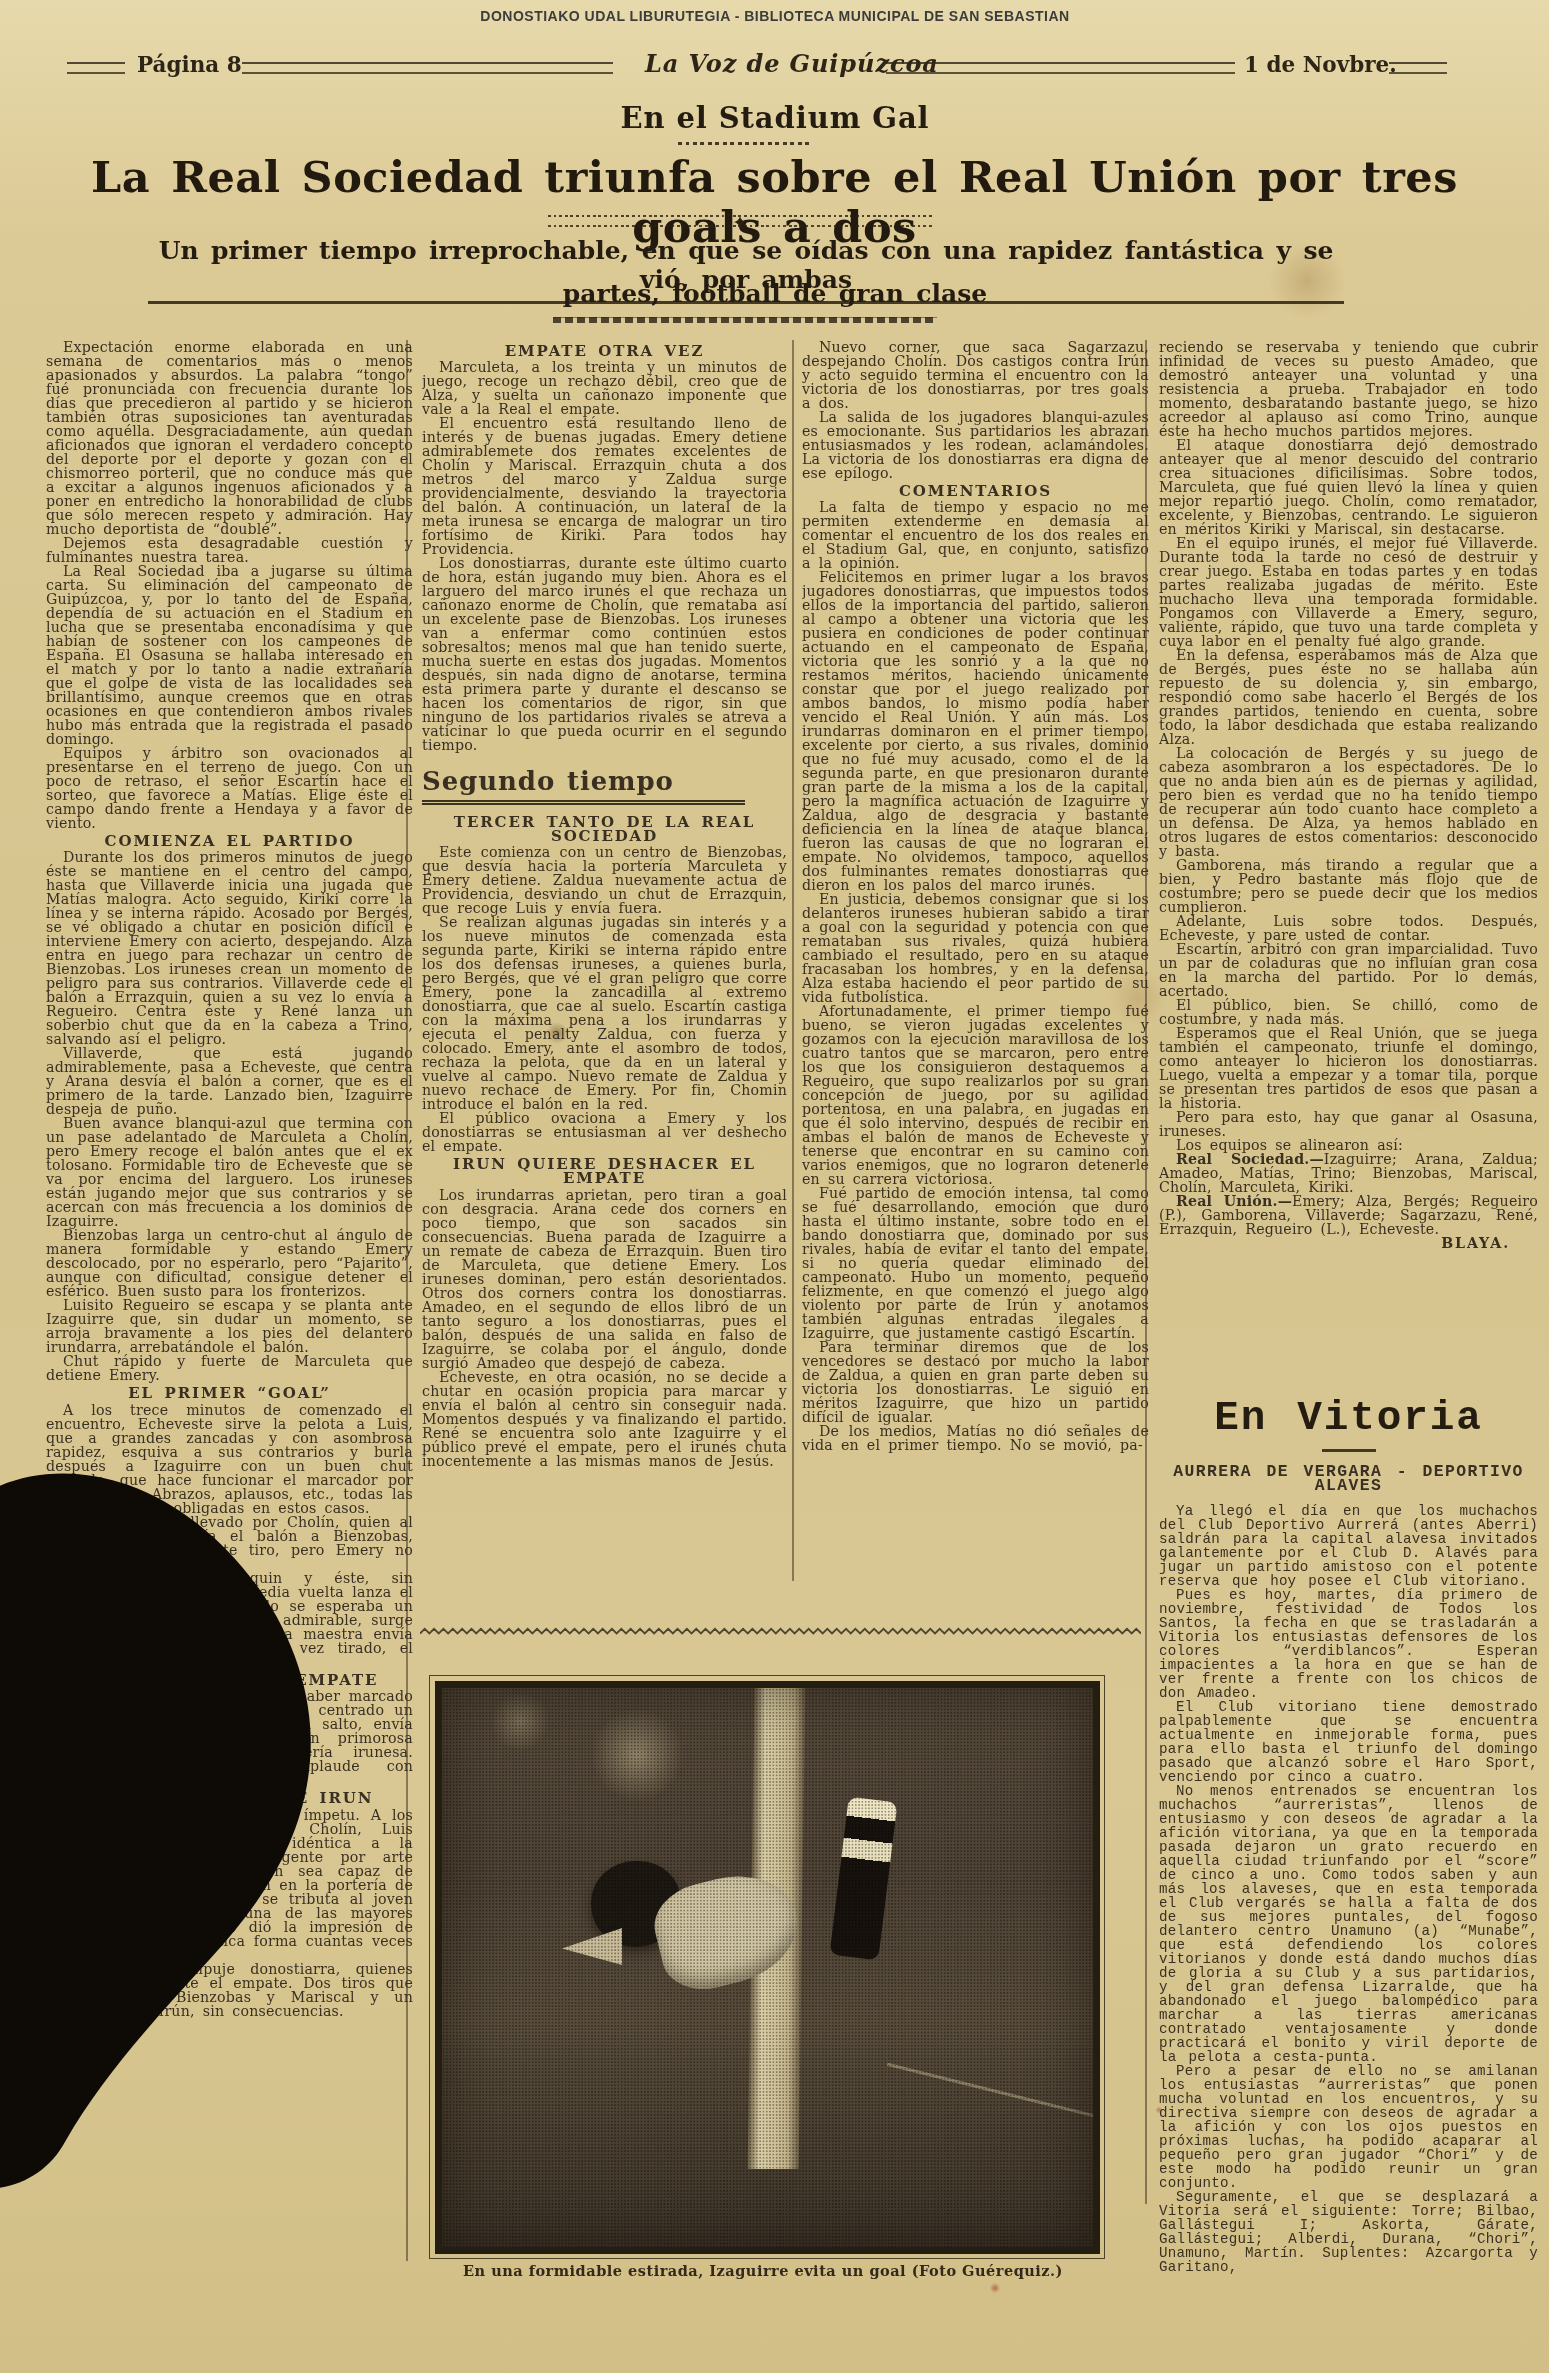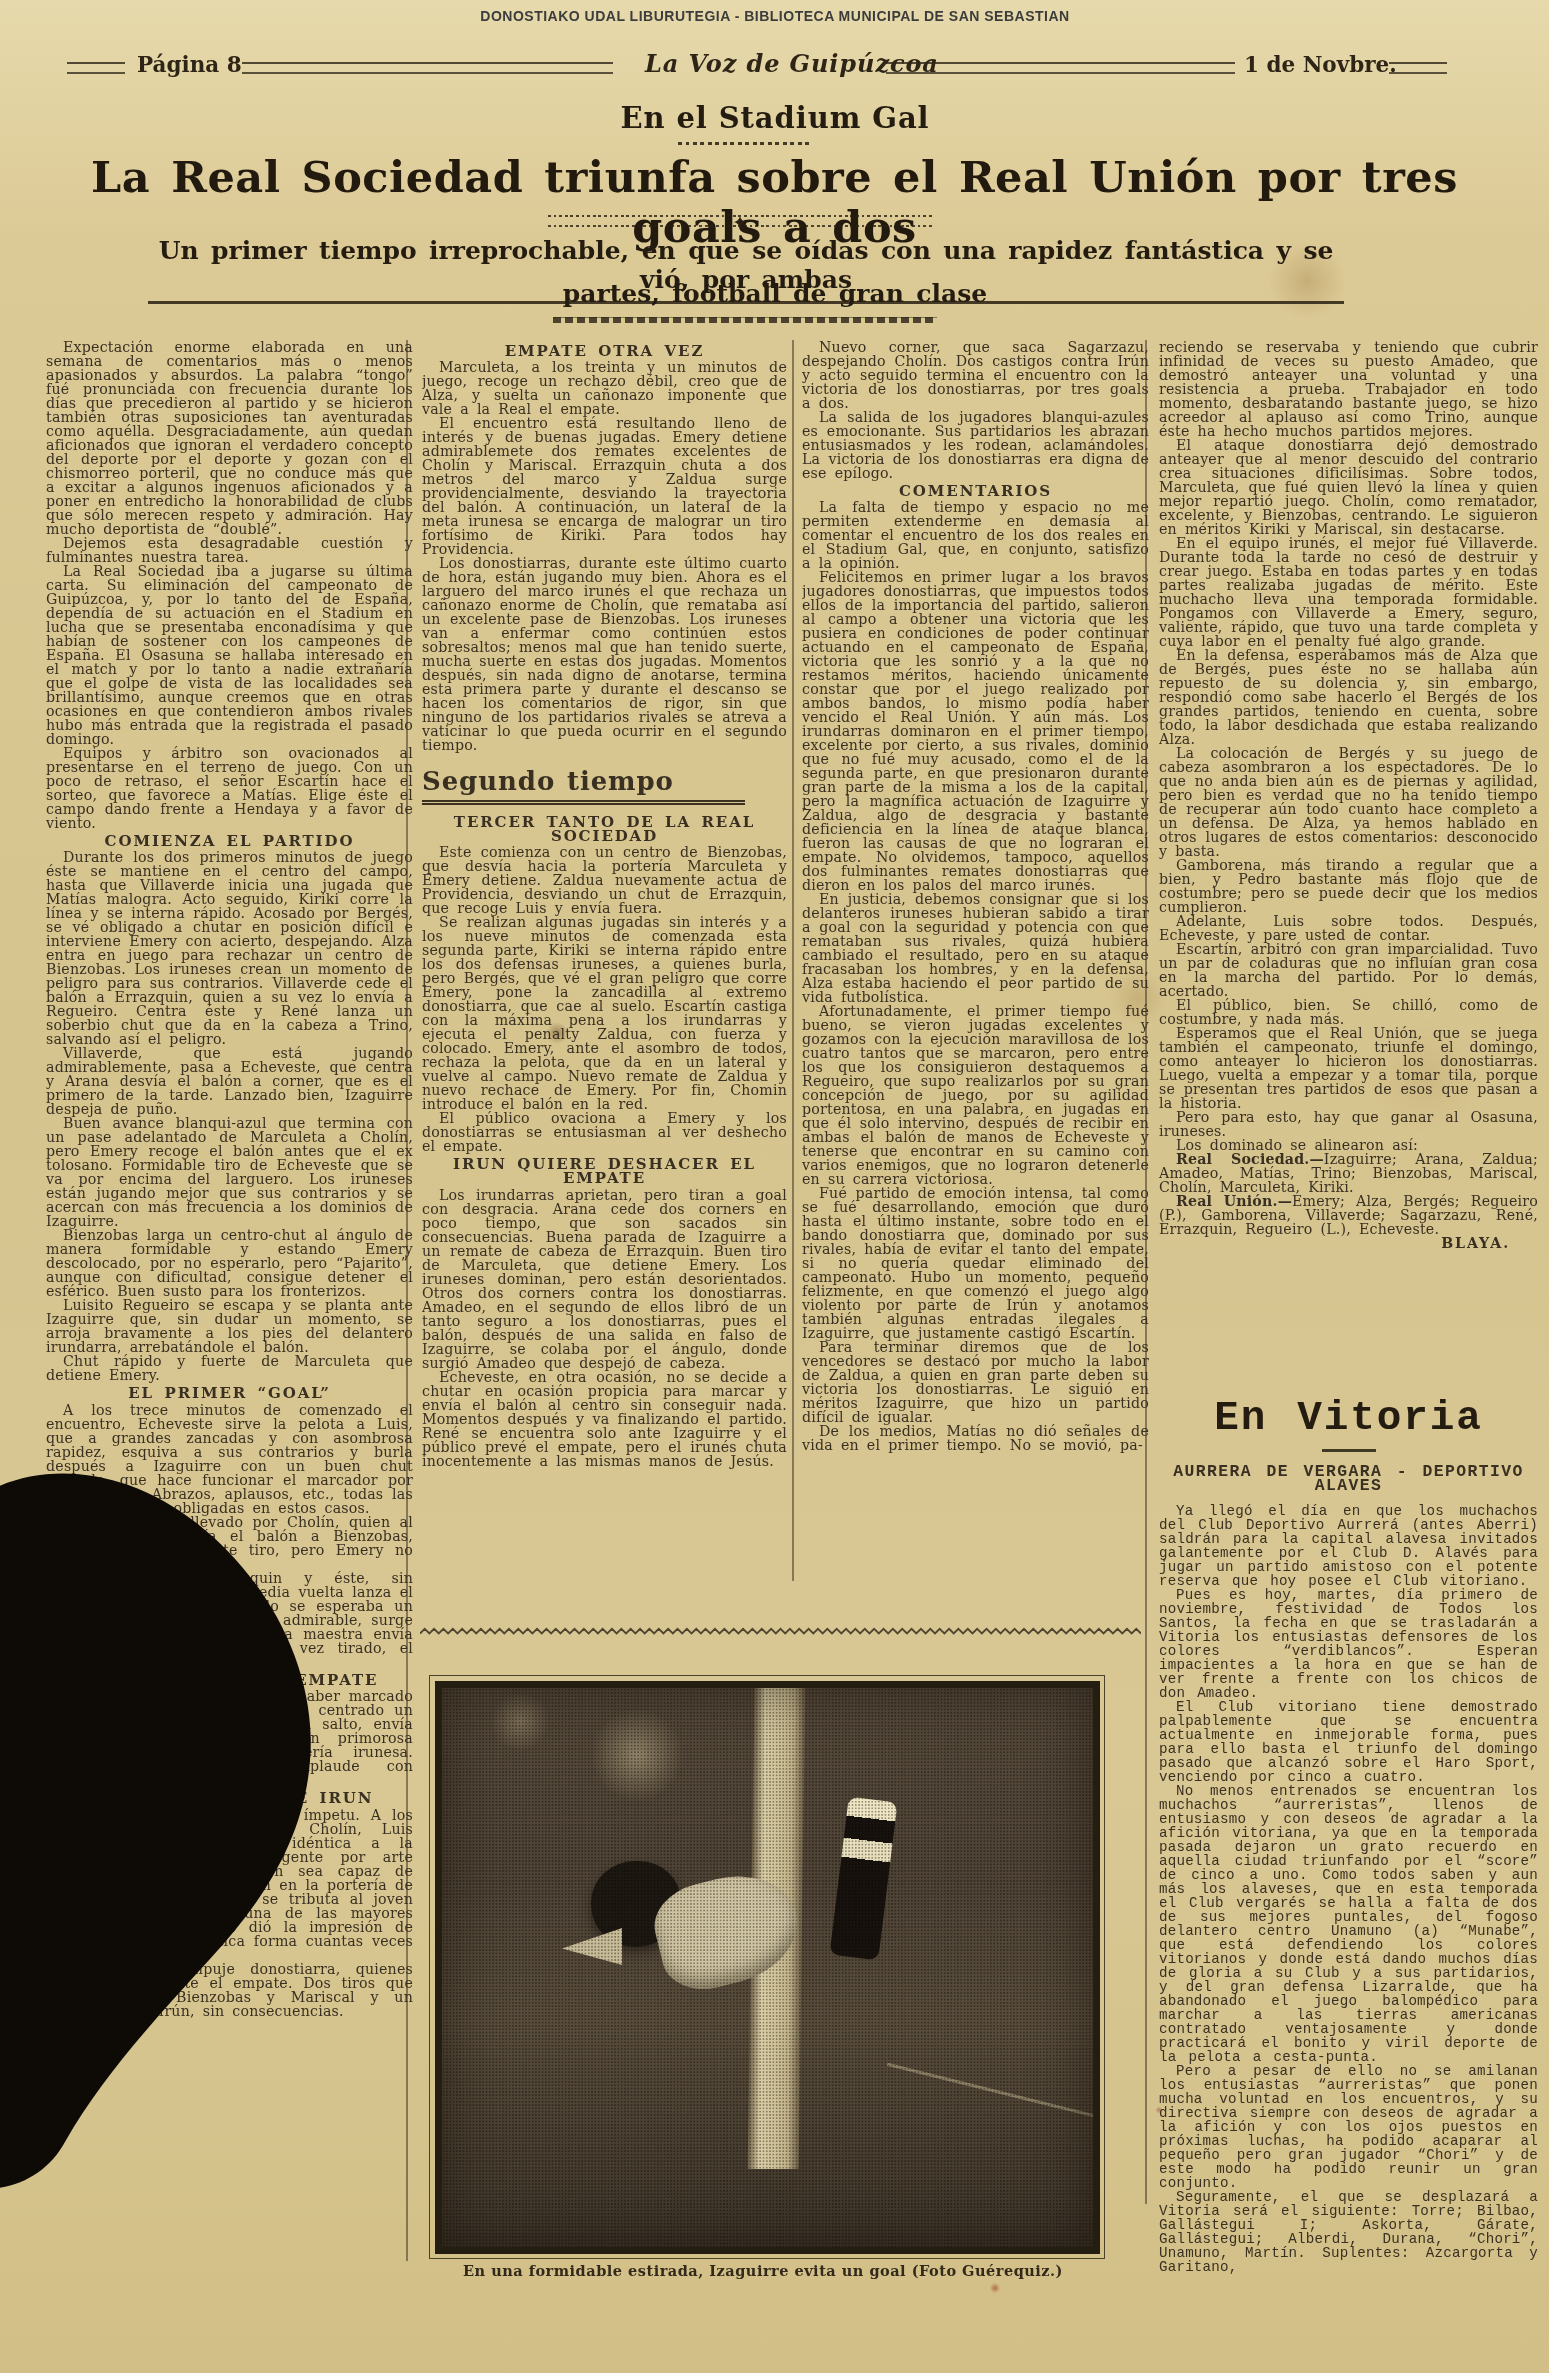--- a/index.html
+++ b/index.html
@@ -156,21 +156,21 @@
       <div class="blk p">El ataque donostiarra dejó demostrado anteayer que al menor descuido del contrario crea situaciones dificilísimas. Sobre todos, Marculeta, que fué quien llevó la línea y quien mejor repartió juego. Cholín, como rematador, excelente, y Bienzobas, centrando. Le siguieron en méritos Kiriki y Mariscal, sin destacarse.</div>
       <div class="blk p">En el equipo irunés, el mejor fué Villaverde. Durante toda la tarde no cesó de destruir y crear juego. Estaba en todas partes y en todas partes realizaba jugadas de mérito. Este muchacho lleva una temporada formidable. Pongamos con Villaverde a Emery, seguro, valiente, rápido, que tuvo una tarde completa y cuya labor en el penalty fué algo grande.</div>
       <div class="blk p">En la defensa, esperábamos más de Alza que de Bergés, pues éste no se hallaba aún repuesto de su dolencia y, sin embargo, respondió como sabe hacerlo el Bergés de los grandes partidos, teniendo en cuenta, sobre todo, la labor desdichada que estaba realizando Alza.</div>
       <div class="blk p">La colocación de Bergés y su juego de cabeza asombraron a los espectadores. De lo que no anda bien aún es de piernas y agilidad, pero bien es verdad que no ha tenido tiempo de recuperar aún todo cuanto hace completo a un defensa. De Alza, ya hemos hablado en otros lugares de estos comentarios: desconocido y basta.</div>
       <div class="blk p">Gamborena, más tirando a regular que a bien, y Pedro bastante más flojo que de costumbre; pero se puede decir que los medios cumplieron.</div>
       <div class="blk p">Adelante, Luis sobre todos. Después, Echeveste, y pare usted de contar.</div>
       <div class="blk p">Escartín, arbitró con gran imparcialidad. Tuvo un par de coladuras que no influían gran cosa en la marcha del partido. Por lo demás, acertado.</div>
       <div class="blk p">El público, bien. Se chilló, como de costumbre, y nada más.</div>
       <div class="blk p">Esperamos que el Real Unión, que se juega también el campeonato, triunfe el domingo, como anteayer lo hicieron los donostiarras. Luego, vuelta a empezar y a tomar tila, porque se presentan tres partidos de esos que pasan a la historia.</div>
       <div class="blk p">Pero para esto, hay que ganar al Osasuna, iruneses.</div>
-      <div class="blk p">Los dominado se alinearon así:</div>
+      <div class="blk p">Los equipos se alinearon así:</div>
       <div class="blk p"><b>Real Sociedad.—</b>Izaguirre; Arana, Zaldua; Amadeo, Matías, Trino; Bienzobas, Mariscal, Cholín, Marculeta, Kiriki.</div>
       <div class="blk p"><b>Real Unión.—</b>Emery; Alza, Bergés; Regueiro (P.), Gamborena, Villaverde; Sagarzazu, René, Errazquin, Regueiro (L.), Echeveste.</div>
       <div class="blk sig">BLAYA.</div>
     </div>
 
   <div class="col" style="left:1159px;top:1396px;width:379px;height:956px;font-family:Liberation Mono, monospace;">
     <div class="vit-title">En Vitoria</div>
     <div class="vit-rule"></div>
     <div class="vit-sub">AURRERA DE VERGARA - DEPORTIVO ALAVES</div>
     <div>

